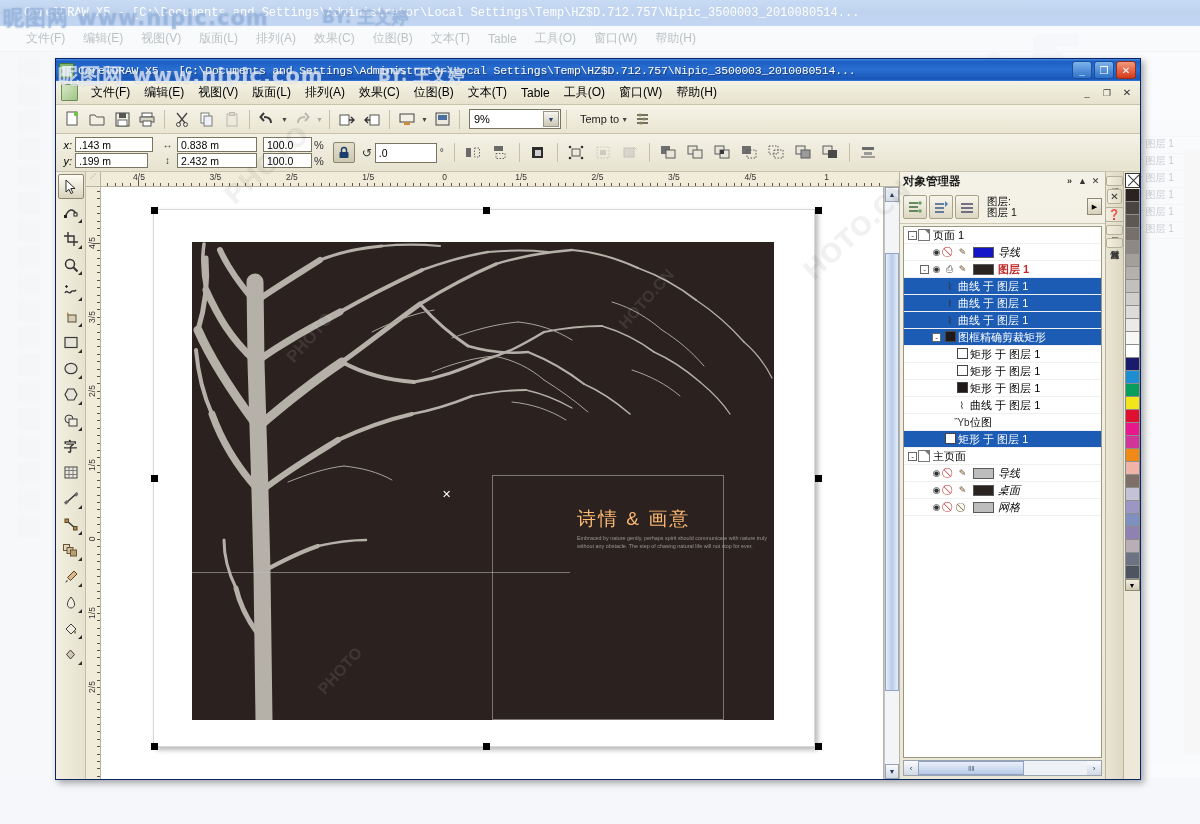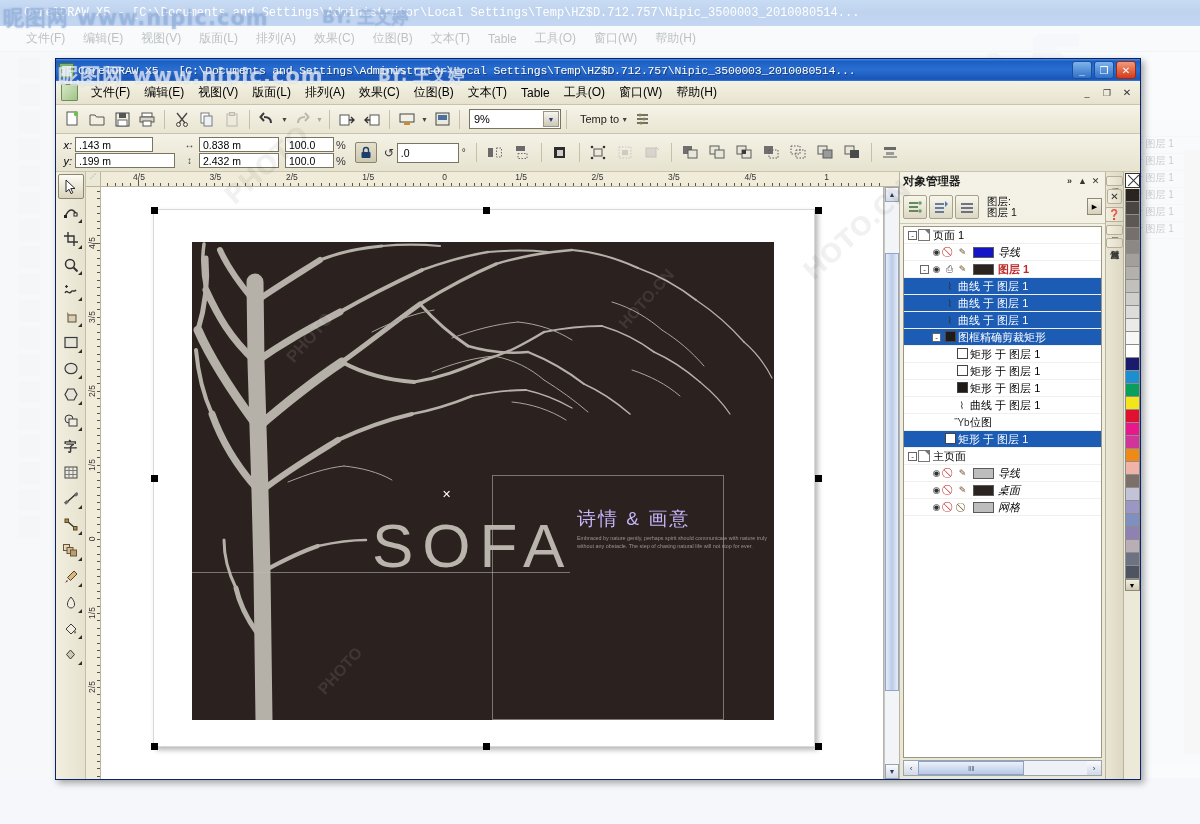--- a/index.html
+++ b/index.html
@@ -263,21 +263,21 @@
   }
   .wm-art { position:absolute; pointer-events:none; color:rgba(255,255,255,.10); font-weight:bold; white-space:nowrap; }
 
   
   .tree-svg { position:absolute; left:0; top:0; }
   .art-rect { position:absolute; border:1px solid rgba(190,190,185,.55); }
   .art-sofa {
     position:absolute; left:180px; top:268px; font-size:62px; letter-spacing:9px;
     color:#b9b5ad; font-family:"Liberation Sans",sans-serif; font-weight:300;
   }
-  .art-cn { position:absolute; left:385px; top:264px; font-size:19px; color:#c4b5fd; letter-spacing:2px; }
+  .art-cn { position:absolute; left:385px; top:264px; font-size:19px; color:#fdba74; letter-spacing:2px; }
   .art-en { position:absolute; left:385px; top:292px; width:190px; font-size:5.4px; line-height:8px; color:#9a958d; }
   .art-cross { position:absolute; left:285px; top:280px; color:#fff; font-size:11px; }
 </style>
 </head>
 <body>
 
 <div class="bg-layer">
   <div class="bg-title">CorelDRAW X5 - [C:\Documents and Settings\Administrator\Local Settings\Temp\HZ$D.712.757\Nipic_3500003_2010080514...</div>
   <div class="bg-menu">
     <span>文件(F)</span>
@@ -470,21 +470,21 @@
   </div>
 
   <div class="propbar">
     <div class="xy">
       <div class="xy-row">
         <span class="lbl">x:</span>
         <span class="fld" style="width:78px">.143 m</span>
       </div>
       <div class="xy-row">
         <span class="lbl">y:</span>
-        <span class="fld" style="width:100px">.199 m</span>
+        <span class="fld" style="width:73px">.199 m</span>
       </div>
     </div>
     <div class="sz">
       <div class="sz-row">
         <span class="sz-ico">↔</span>
         <span class="fld" style="width:80px">0.838 m</span>
       </div>
       <div class="sz-row">
         <span class="sz-ico">↕</span>
         <span class="fld" style="width:80px">2.432 m</span>
@@ -1002,21 +1002,20 @@
                   <path d="M420 60 C440 66 456 76 470 88"></path>
                   <path d="M470 88 C486 98 500 110 512 124"></path>
                   <path d="M440 128 C458 134 474 142 488 154"></path>
                   <path d="M180 90 C200 80 220 72 242 68"></path>
                   <path d="M96 240 C116 232 134 226 152 224"></path>
                   <path d="M152 224 C170 226 186 230 200 238"></path>
                 </g>
               </svg>
               <div class="art-rect" style="left:300px; top:233px; width:232px; height:245px;"></div>
               <div class="art-rect" style="left:0px; top:330px; width:378px; height:148px; border-right:none; border-bottom:none; border-left:none;"></div>
-              <div class="art-sofa">SOFA</div>
               <div class="art-cn">诗情 &amp; 画意</div>
               <div class="art-en">Embraced by nature gently, perhaps spirit should communicate with nature truly without any obstacle. The step of chasing natural life will not stop for ever.</div>
               <div class="wm-art" style="left:88px;top:86px;font-size:17px;transform:rotate(-48deg);">PHOTO</div>
               <div class="wm-art" style="left:120px;top:420px;font-size:16px;transform:rotate(-48deg);">PHOTO</div>
               <div class="wm-art" style="left:418px;top:48px;font-size:16px;transform:rotate(-48deg);">HOTO.CN</div>
             </div>
             <div class="art-cross" style="left:288px;top:278px;">✕</div>
           </div>
 
           <div class="selhandle" style="left:50px;  top:20px;"></div>

